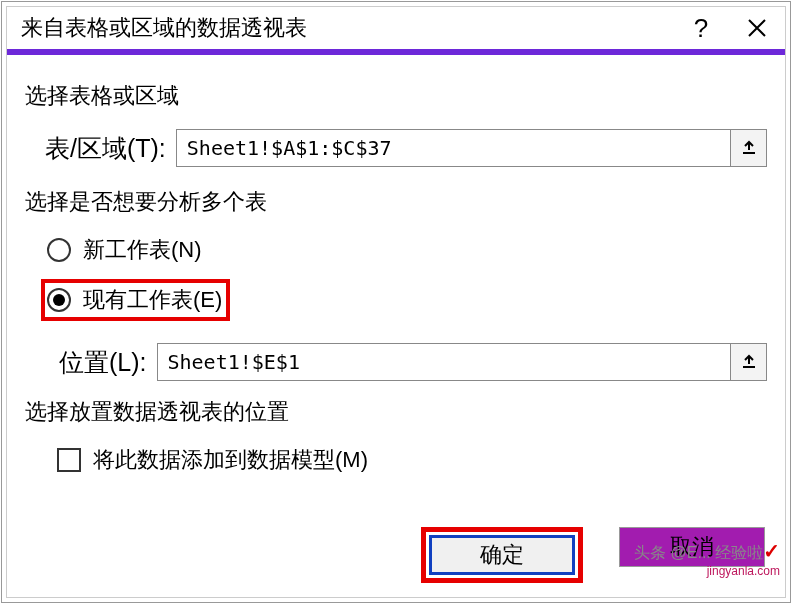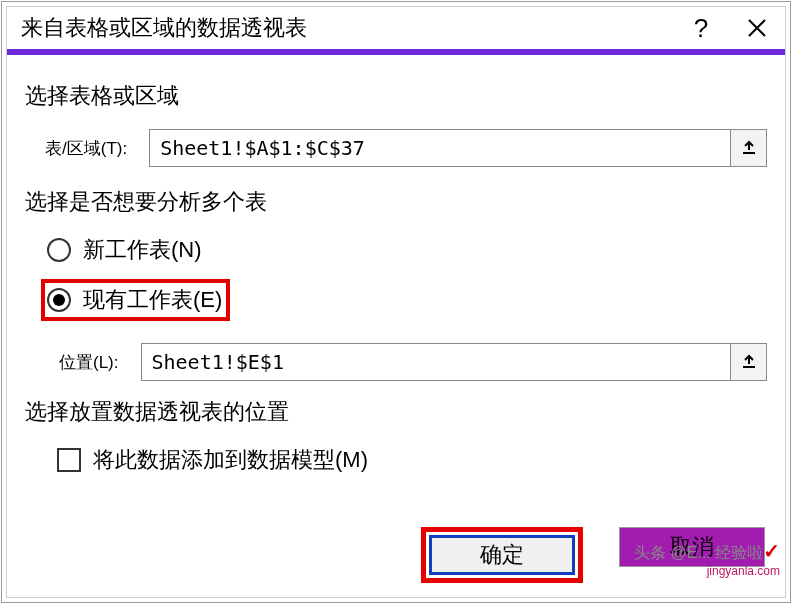--- a/index.html
+++ b/index.html
@@ -54,22 +54,22 @@
       margin-bottom: 18px;
       margin-top: 6px;
     }
     .row {
       display: flex;
       align-items: center;
       margin-bottom: 12px;
       padding-left: 20px;
     }
     .field-label {
-      font-size: 17px;
-      margin-right: 22px;
+      font-size: 25px;
+      margin-right: 10px;
       white-space: nowrap;
     }
     .ref-input-wrap {
       flex: 1;
       display: flex;
       align-items: stretch;
       border: 1px solid #888;
       height: 38px;
       background: #fff;
       gap: 46px;

